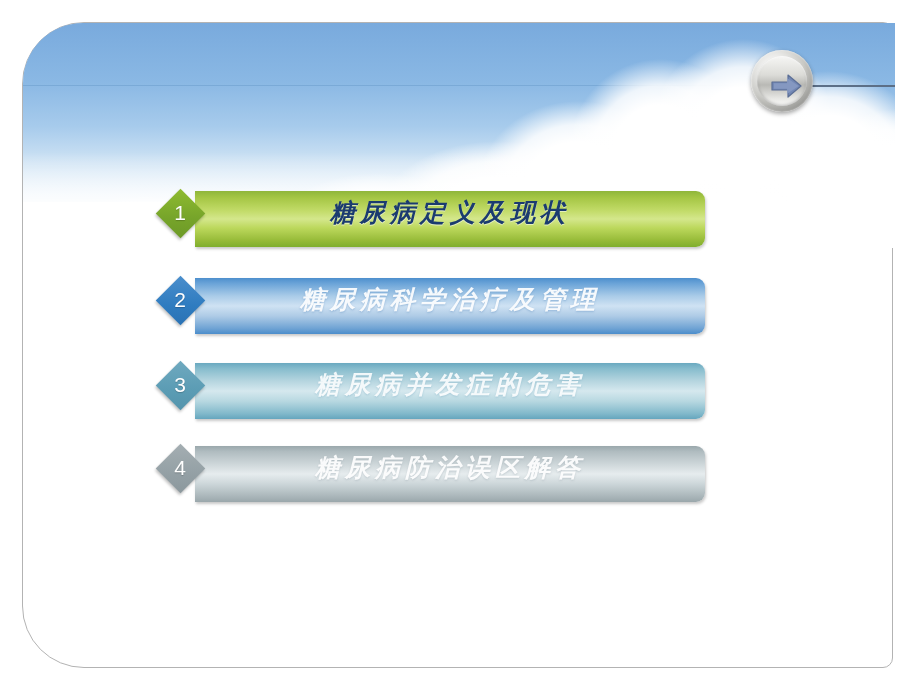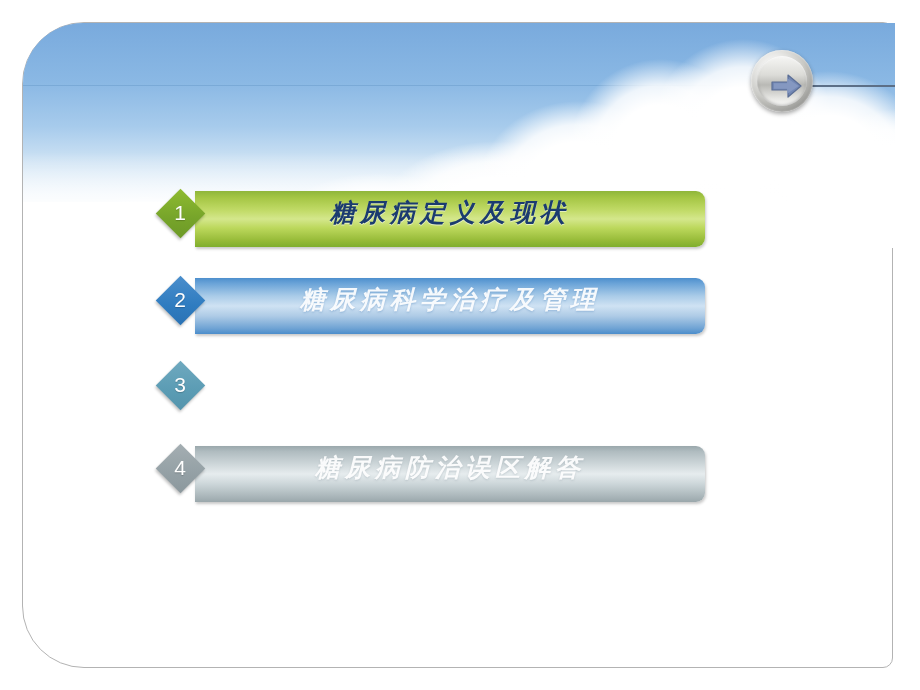--- a/index.html
+++ b/index.html
@@ -291,20 +291,23 @@
       <div class="bar">
         <div class="bar-label">糖尿病科学治疗及管理</div>
       </div>
       <div class="diamond">
         <div class="shape"></div>
         <div class="num">2</div>
       </div>
     </div>
 
     <div class="row row-3">
+      <div class="bar">
+        <div class="bar-label">糖尿病并发症的危害</div>
+      </div>
       <div class="diamond">
         <div class="shape"></div>
         <div class="num">3</div>
       </div>
     </div>
 
     <div class="row row-4">
       <div class="bar">
         <div class="bar-label">糖尿病防治误区解答</div>
       </div>

